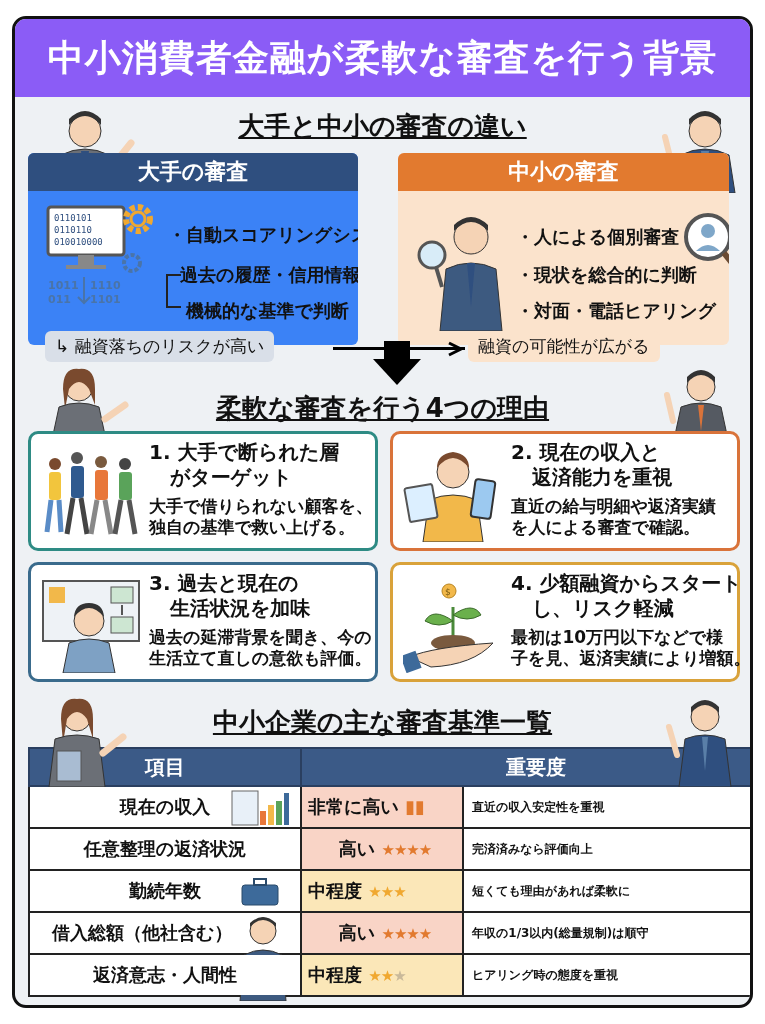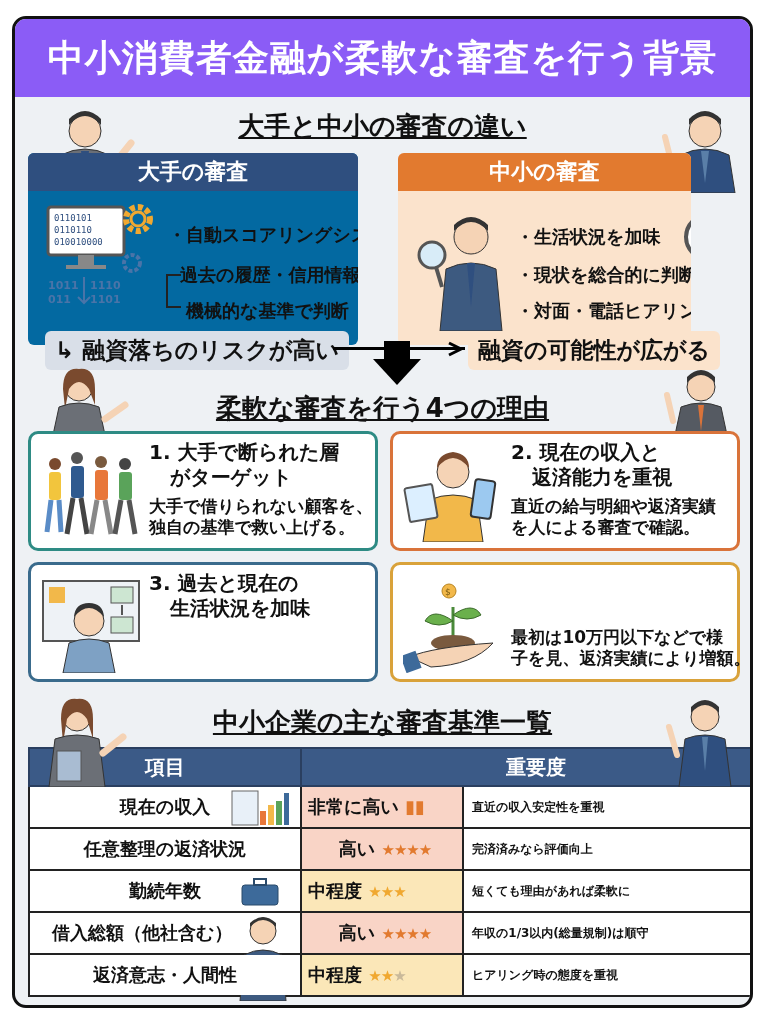--- a/index.html
+++ b/index.html
@@ -19,29 +19,29 @@
     position: absolute; left: 0; width: 100%; text-align: center;
     font-weight: bold; font-size: 26px; color: #111; text-decoration: underline;
   }
 
   
   .panel { position: absolute; border-radius: 6px; overflow: hidden; }
   .panel .ph {
     height: 38px; color: #fff; font-weight: bold; font-size: 22px;
     display: flex; align-items: center; justify-content: center;
   }
-  .panel.big { left: 13px; top: 134px; width: 330px; height: 192px; background: #0369a1; }
+  .panel.big { left: 13px; top: 134px; width: 330px; height: 192px; background: #3b82f6; }
   .panel.big .ph { background: #2f4f7f; }
-  .panel.small { left: 383px; top: 134px; width: 293px; height: 192px; background: #fbe3cc; }
+  .panel.small { left: 383px; top: 134px; width: 331px; height: 192px; background: #fbe3cc; }
   .panel.small .ph { background: #e27a2f; }
 
   .bullet { position: absolute; font-size: 18px; font-weight: bold; color: #111; white-space: nowrap; }
 
   .result-pill {
-    position: absolute; font-size: 23px; font-weight: bold; color: #111; padding: 4px 10px;
+    position: absolute; font-size: 17px; font-weight: normal; color: #111; padding: 4px 10px;
     border-radius: 6px; white-space: nowrap;
   }
 
   
   .card {
     position: absolute; background: #fff; border-radius: 10px; border: 3px solid;
     width: 350px; height: 120px;
   }
   .card .ct { position: absolute; left: 118px; top: 6px; font-size: 20px; font-weight: bold; line-height: 25px; white-space: pre; }
   .card .cd { position: absolute; left: 118px; top: 62px; font-size: 17px; font-weight: bold; line-height: 21px; white-space: pre; }
@@ -123,21 +123,21 @@
   <div class="panel small">
     <div class="ph">中小の審査</div>
     <svg style="position:absolute;left:18px;top:58px;" width="100" height="120">
       <circle cx="55" cy="26" r="17" fill="#f5d3b5" stroke="#333"></circle>
       <path d="M38 20 Q55 2 72 20 L72 14 Q55 -2 38 14Z" fill="#333"></path>
       <path d="M24 120 L30 58 Q55 46 80 58 L86 120Z" fill="#3d5a80" stroke="#333"></path>
       <path d="M51 52 L55 96 L59 52Z" fill="#2f4f7f"></path>
       <circle cx="16" cy="44" r="13" fill="#d8ecf8" stroke="#555" stroke-width="3"></circle>
       <line x1="20" y1="56" x2="26" y2="76" stroke="#555" stroke-width="4"></line>
     </svg>
-    <div class="bullet" style="left:118px;top:72px;">・生活状況を加味</div>
+    <div class="bullet" style="left:118px;top:72px;">・人による個別審査</div>
     <div class="bullet" style="left:118px;top:110px;">・現状を総合的に判断</div>
     <div class="bullet" style="left:118px;top:146px;">・対面・電話ヒアリング</div>
     <svg style="position:absolute;left:282px;top:56px;" width="64" height="90">
       <circle cx="28" cy="28" r="22" fill="#fff" stroke="#555" stroke-width="4"></circle>
       <circle cx="28" cy="22" r="7" fill="#7fa7c9"></circle>
       <path d="M16 42 Q28 30 40 42" fill="#7fa7c9"></path>
       <line x1="44" y1="44" x2="60" y2="64" stroke="#6b4b32" stroke-width="6"></line>
     </svg>
   </div>
 
@@ -216,33 +216,37 @@
       <rect x="8" y="10" width="16" height="16" fill="#f2b84a"></rect>
       <rect x="70" y="10" width="22" height="16" fill="#cde6d2" stroke="#555"></rect>
       <rect x="70" y="40" width="22" height="16" fill="#cde6d2" stroke="#555"></rect>
       <path d="M81 28 L81 38" stroke="#555" stroke-width="2"></path>
       <circle cx="48" cy="44" r="15" fill="#f5d3b5" stroke="#333"></circle>
       <path d="M33 40 Q48 22 63 40 Q62 26 48 26 Q34 26 33 40Z" fill="#333"></path>
       <path d="M22 96 L28 66 Q48 58 68 66 L74 96Z" fill="#7ea1c4" stroke="#333"></path>
     </svg>
     <div class="ct">3. 過去と現在の
    生活状況を加味</div>
+    <div class="cd">過去の延滞背景を聞き、今の
+生活立て直しの意欲も評価。</div>
   </div>
 
   <div class="card" style="left:375px;top:543px;border-color:#d9a23a;">
     <svg class="ic" viewBox="0 0 100 96">
       <circle cx="46" cy="14" r="7" fill="#f2b84a" stroke="#b88420"></circle>
       <text x="42" y="18" font-size="9" fill="#7a5a10">$</text>
       <path d="M50 64 L50 30" stroke="#4a8a3a" stroke-width="3"></path>
       <path d="M50 44 Q30 30 22 44 Q36 52 50 44Z" fill="#6ab04c" stroke="#3a6a2a"></path>
       <path d="M50 38 Q70 24 78 38 Q64 46 50 38Z" fill="#6ab04c" stroke="#3a6a2a"></path>
       <ellipse cx="50" cy="66" rx="22" ry="8" fill="#7a5a3e"></ellipse>
       <path d="M6 80 Q30 70 90 66 Q70 88 28 90Z" fill="#f5d3b5" stroke="#333"></path>
       <rect x="0" y="76" width="16" height="18" fill="#3d6a9a" transform="rotate(-20 8 85)"></rect>
     </svg>
+    <div class="ct">4. 少額融資からスタート
+   し、リスク軽減</div>
     <div class="cd">最初は10万円以下などで様
 子を見、返済実績により増額。</div>
   </div>
 
   <div class="section-title" style="top:686px;">中小企業の主な審査基準一覧</div>
   <table class="tbl">
     <thead>
       <tr>
         <th>項目</th>
         <th colspan="2">重要度</th>

